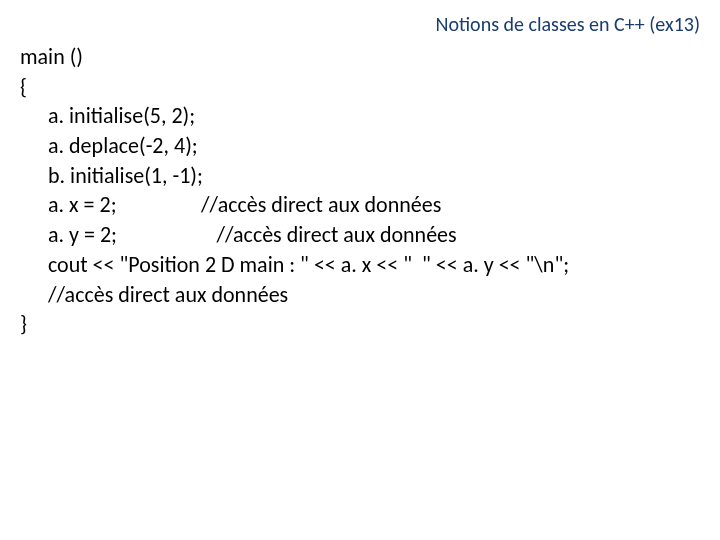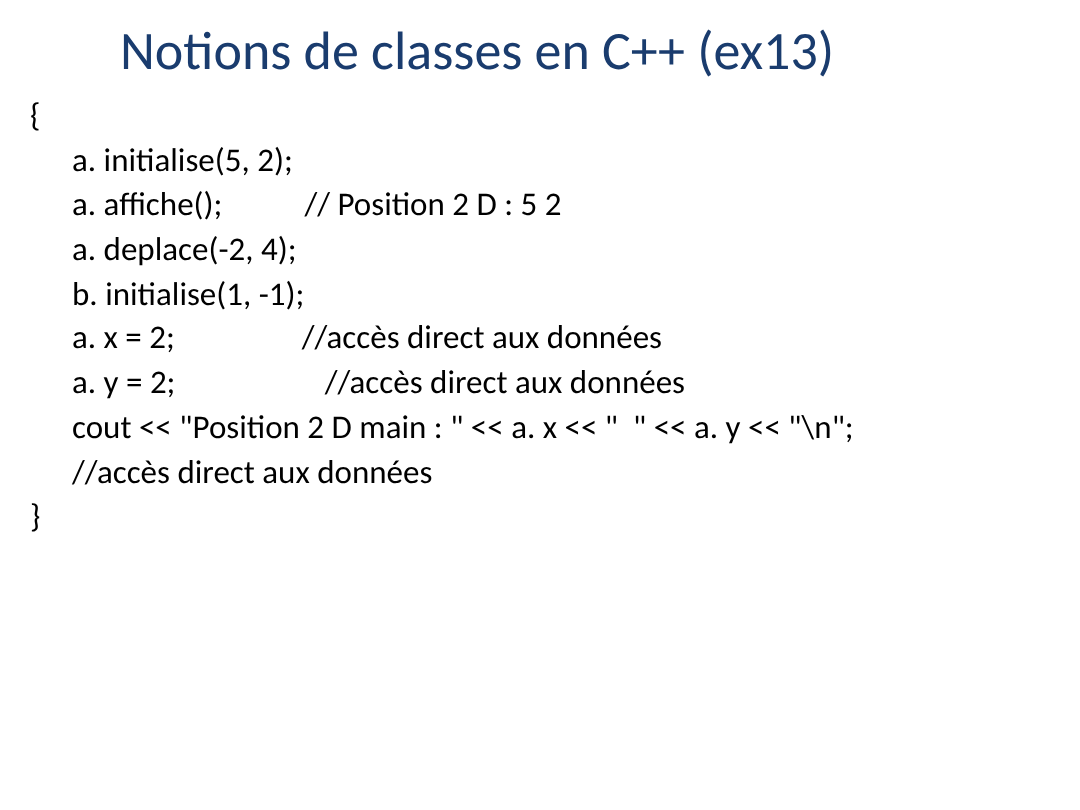--- a/index.html
+++ b/index.html
@@ -14,24 +14,24 @@
       font-family: Calibri, "Segoe UI", Arial, sans-serif;
       color: #000000;
       overflow: hidden;
     }
     .slide {
       width: 100%;
       height: 100%;
       padding: 12px 20px 20px 20px;
     }
     .title {
-      font-size: 36px;
+      font-size: 20px;
       font-weight: 400;
       color: #1a3c6e;
-      text-align: left;
+      text-align: right;
       margin-bottom: 6px;
       margin-left: 60px;
     }
     .code-block {
       font-size: 22px;
       line-height: 1.35;
       color: #000000;
       font-weight: 400;
     }
     .code-line {
@@ -40,23 +40,23 @@
     .indent {
       padding-left: 28px;
     }
   </style>
 </head>
 <body>
 
 <div class="slide">
   <div class="title">Notions de classes en C++ (ex13)</div>
   <div class="code-block">
+    <div class="code-line">main ()</div>
     <div class="code-line">{</div>
     <div class="code-line indent">a. initialise(5, 2);</div>
-    <div class="code-line indent">a. affiche();           // Position 2 D : 5 2</div>
     <div class="code-line indent">a. deplace(-2, 4);</div>
     <div class="code-line indent">b. initialise(1, -1);</div>
     <div class="code-line indent">a. x = 2;                 //accès direct aux données</div>
     <div class="code-line indent">a. y = 2;                    //accès direct aux données</div>
     <div class="code-line indent">cout &lt;&lt; "Position 2 D main : " &lt;&lt; a. x &lt;&lt; "  " &lt;&lt; a. y &lt;&lt; "\n";</div>
     <div class="code-line indent">//accès direct aux données</div>
     <div class="code-line">}</div>
   </div>
 </div>
 

